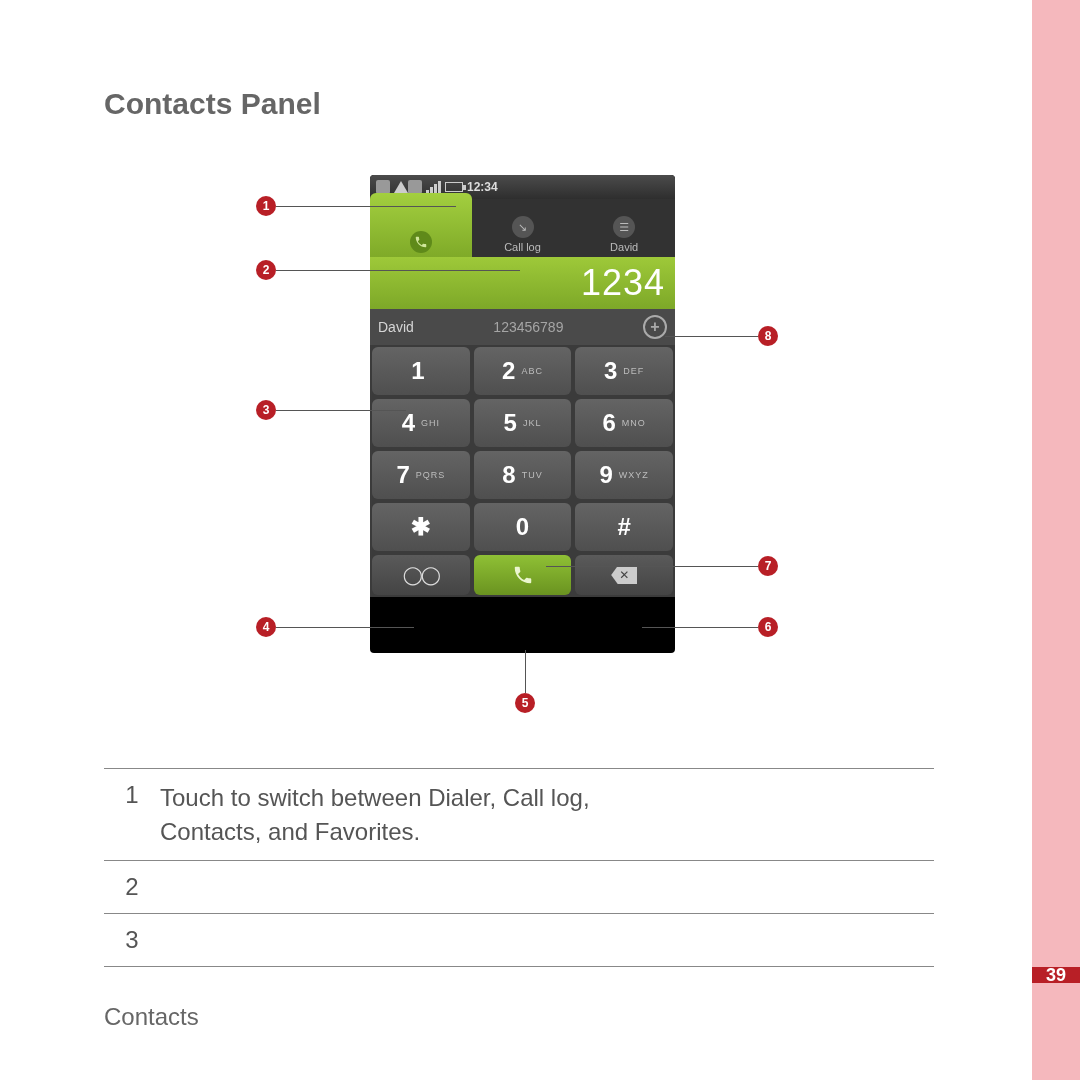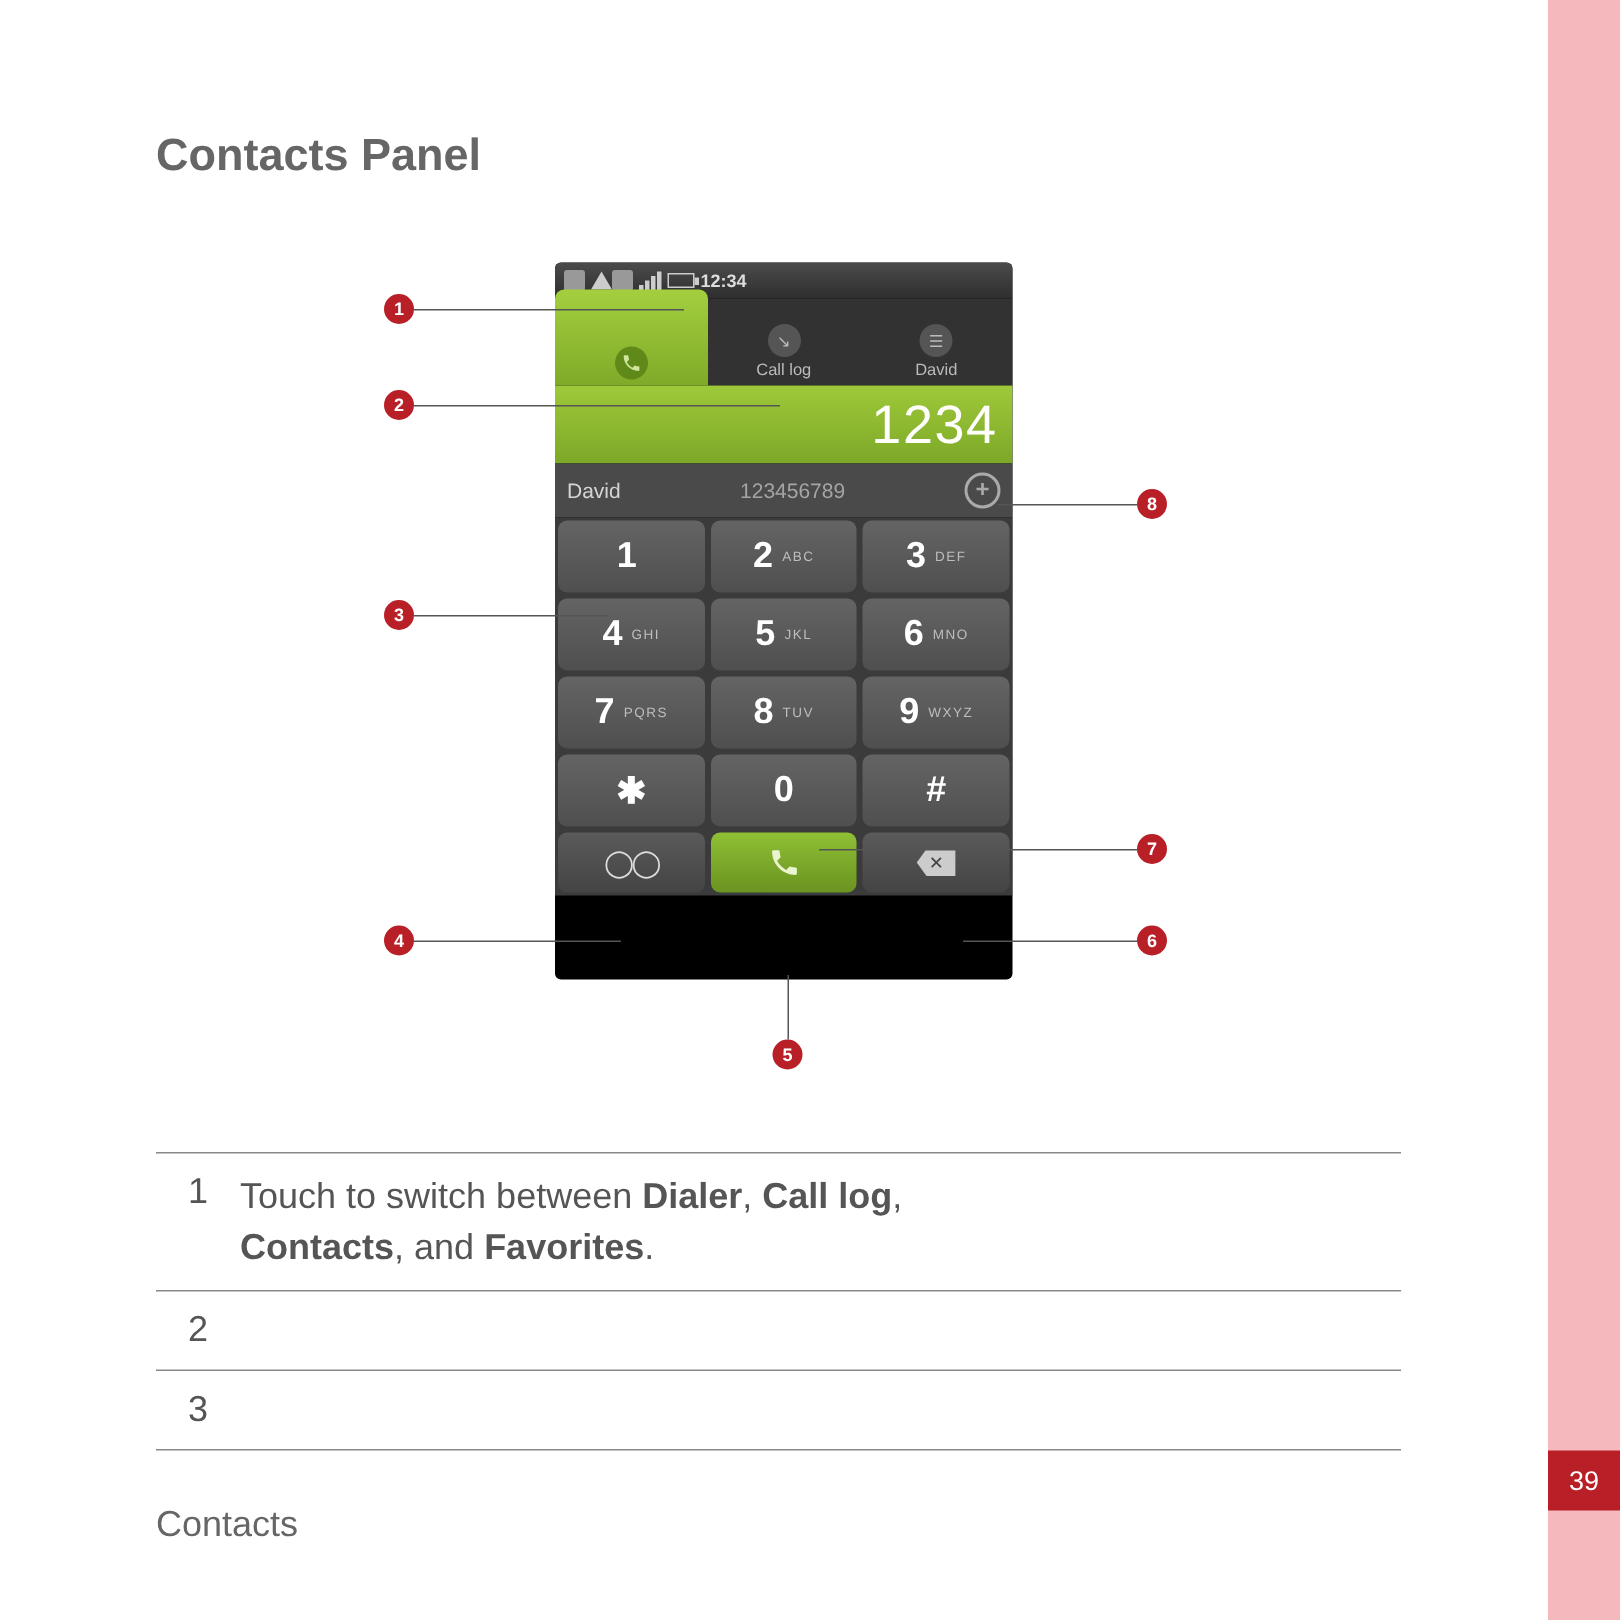--- a/index.html
+++ b/index.html
@@ -1,19 +1,19 @@
 <!DOCTYPE html>
 <html><head>
 <meta charset="utf-8">
 <style>
   * { box-sizing: border-box; margin: 0; padding: 0; }
   html, body { width: 1080px; height: 1080px; font-family: Arial, Helvetica, sans-serif; background: #fff; position: relative; }
   .page { position: relative; width: 1080px; height: 1080px; }
   .sidebar { position: absolute; right: 0; top: 0; width: 48px; height: 1080px; background: #f5b8bd; }
-  .pagenum { position: absolute; right: 0; top: 967px; width: 48px; height: 40px; background: #b81f26; color: #fff; font-size: 18px; display: flex; align-items: center; justify-content: center; font-weight: normal; }
+  .pagenum { position: absolute; right: 0; top: 967px; width: 48px; height: 16px; background: #b81f26; color: #fff; font-size: 18px; display: flex; align-items: center; justify-content: center; font-weight: bold; }
   .heading { position: absolute; left: 104px; top: 87px; font-size: 30px; font-weight: bold; color: #666; }
   .footer-label { position: absolute; left: 104px; top: 1003px; font-size: 24px; color: #666; }
 
   
   .phone { position: absolute; left: 370px; top: 175px; width: 305px; height: 478px; background: #000; border-radius: 4px; overflow: hidden; }
   .statusbar { height: 24px; background: linear-gradient(#4b4b4b,#2e2e2e); color: #cfcfcf; font-size: 12px; display:flex; align-items:center; justify-content:flex-start; padding: 0 6px;}
   .status-left { display:flex; gap:4px; align-items:center;}
   .status-right { display:flex; gap:4px; align-items:center;}
   .ico-box { width: 14px; height:14px; background:#999; border-radius:2px;}
   .ico-tri { width:0; height:0; border-left:7px solid transparent; border-right:7px solid transparent; border-bottom:12px solid #ccc;}
@@ -53,21 +53,21 @@
   .marker { position:absolute; width:20px; height:20px; border-radius:50%; background:#b81f26; color:#fff; font-size:12px; font-weight:bold; display:flex; align-items:center; justify-content:center; z-index:5;}
   .line { position:absolute; height:1px; background:#555; z-index:4;}
   .vline{ position:absolute; width:1px; background:#555; z-index:4;}
 
   
   .tbl { position:absolute; left:104px; top:768px; width:830px; font-size:24px; color:#555;}
   .tbl .row { display:flex; padding:12px 0; border-bottom:1px solid #888;}
   .tbl .row:first-child{border-top:1px solid #888;}
   .tbl .num { width:56px; text-align:center;}
   .tbl .desc { flex:1; line-height:1.4;}
-  .tbl b{font-weight:bold;}
+  .tbl b{font-weight:normal;}
 </style>
 </head>
 <body>
 <div class="page">
   <div class="sidebar"></div>
   <div class="pagenum">39</div>
 
   <h2 class="heading">Contacts Panel</h2>
   <div class="footer-label">Contacts</div>
 

